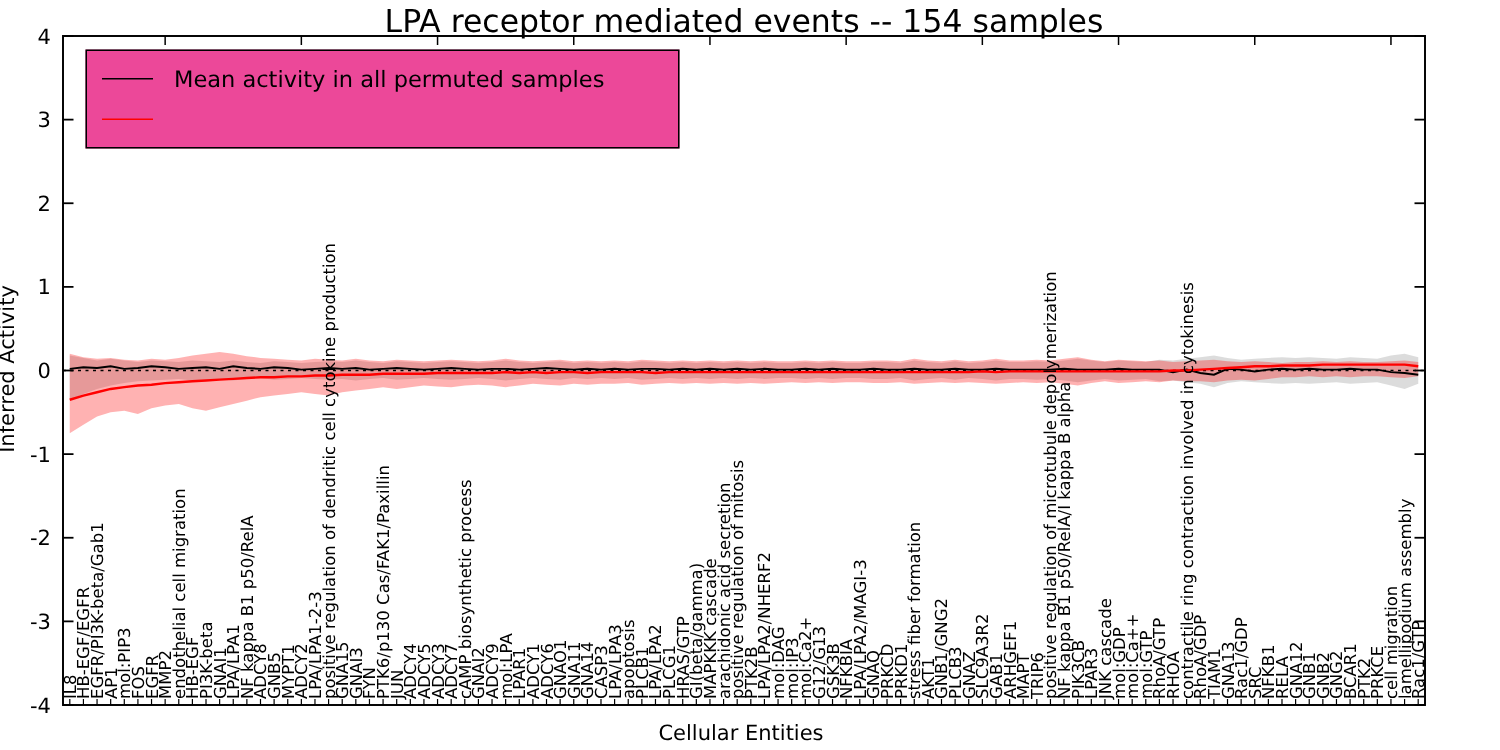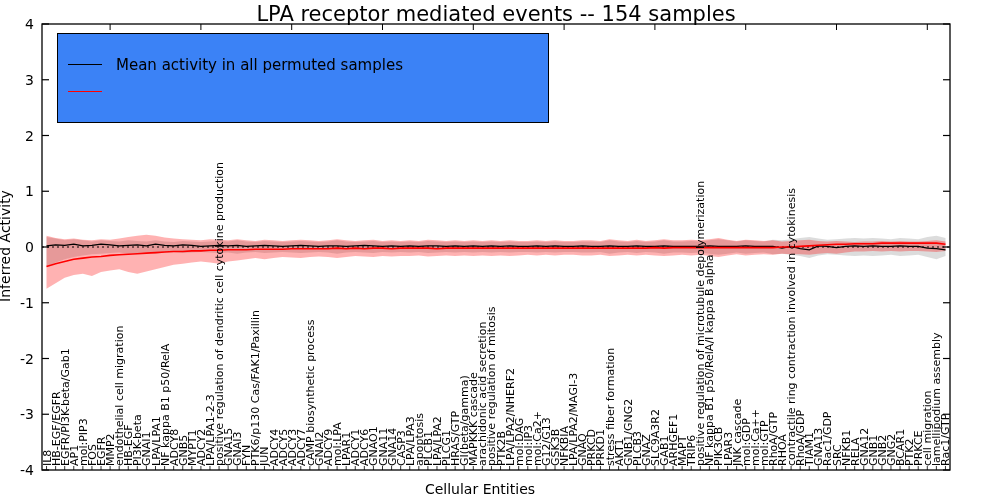--- a/index.html
+++ b/index.html
@@ -1,27 +1,27 @@
 <!DOCTYPE html>
 <html><head>
 <meta charset="utf-8">
 <style>
   html,body{margin:0;padding:0;background:#ffffff;}
   .figure{position:relative;width:1000px;height:500px;background:#ffffff;
           font-family:"DejaVu Sans","Liberation Sans",sans-serif;overflow:hidden;}
   .title{position:absolute;left:0;top:2px;width:992px;text-align:center;
          font-size:21px;color:#000;}
   svg#plot{position:absolute;left:0;top:0;}
-  .legend{position:absolute;left:57px;top:33px;width:492px;background:#3b82f6;
-          border:1.5px solid #000;padding:17px 10px;box-sizing:border-box;z-index:5;}
+  .legend{position:absolute;left:57px;top:33px;width:396px;background:#ec4899;
+          border:1.5px solid #000;padding:5px 10px;box-sizing:border-box;z-index:5;}
   .legend-row{display:flex;align-items:center;height:27px;}
   .legend-line{display:inline-block;width:34px;height:0;border-top:1.7px solid #000;
                margin-right:14px;}
   .legend-label{font-size:15px;color:#000;}
-  .xlabel{position:absolute;left:330px;top:481px;width:300px;text-align:center;
+  .xlabel{position:absolute;left:344px;top:481px;width:300px;text-align:center;
           font-size:14px;color:#000;}
   .ylabel{position:absolute;left:-93px;top:236px;width:200px;height:20px;text-align:center;
           font-size:14px;color:#000;transform:rotate(-90deg);}
 </style>
 </head>
 <body>
 
 <div class="figure">
   <div class="title">LPA receptor mediated events -- 154 samples</div>
 

